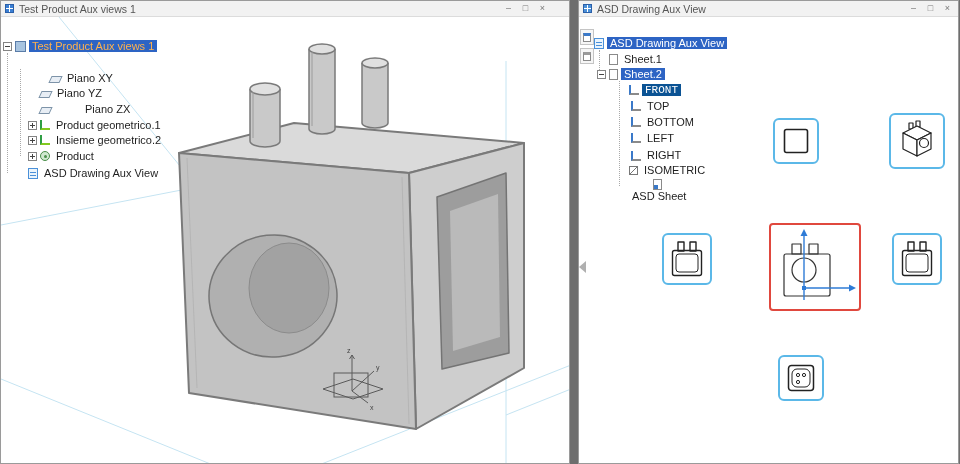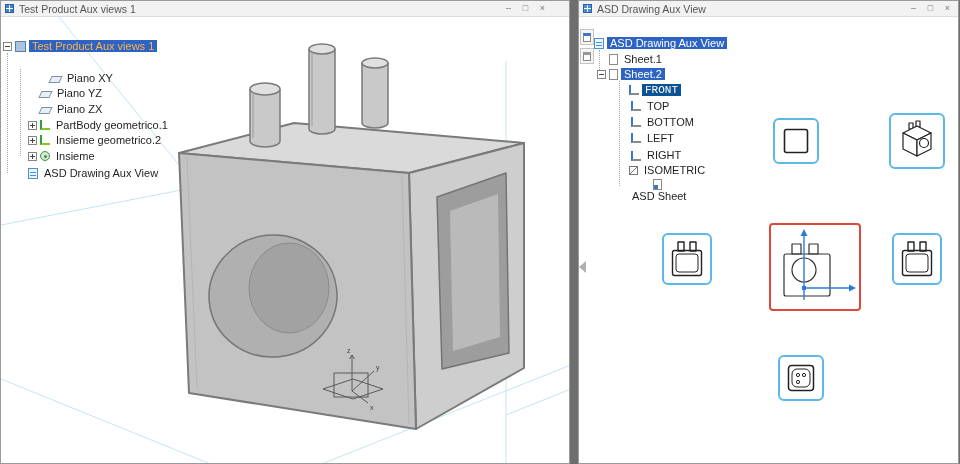--- a/index.html
+++ b/index.html
@@ -150,38 +150,38 @@
       <span class="tlabel hl-root">Test Product Aux views 1</span>
     </div>
     <div class="trow" style="left:49px; top:54px;">
       <span class="icn icn-plane"></span>
       <span class="tlabel">Piano XY</span>
     </div>
     <div class="trow" style="left:39px; top:69px;">
       <span class="icn icn-plane"></span>
       <span class="tlabel">Piano YZ</span>
     </div>
-    <div class="trow" style="left:39px; top:85px;">
+    <div class="trow" style="left:39px; top:85px;gap:28px;">
       <span class="icn icn-plane"></span>
       <span class="tlabel">Piano ZX</span>
     </div>
     <div class="trow" style="left:27px; top:101px;">
       <span class="expander plus"></span>
       <span class="icn icn-geoset"></span>
-      <span class="tlabel">PartBody geometrico.1</span>
+      <span class="tlabel">Product geometrico.1</span>
     </div>
     <div class="trow" style="left:27px; top:116px;">
       <span class="expander plus"></span>
       <span class="icn icn-geoset"></span>
       <span class="tlabel">Insieme geometrico.2</span>
     </div>
     <div class="trow" style="left:27px; top:132px;">
       <span class="expander plus"></span>
       <span class="icn icn-partbody"></span>
-      <span class="tlabel">Insieme</span>
+      <span class="tlabel">Product</span>
     </div>
     <div class="trow" style="left:27px; top:149px;">
       <span class="icn icn-drawing"></span>
       <span class="tlabel">ASD Drawing Aux View</span>
     </div>
   </div>
 </div>
 
 <div class="window" id="right-window">
   <div class="titlebar">

